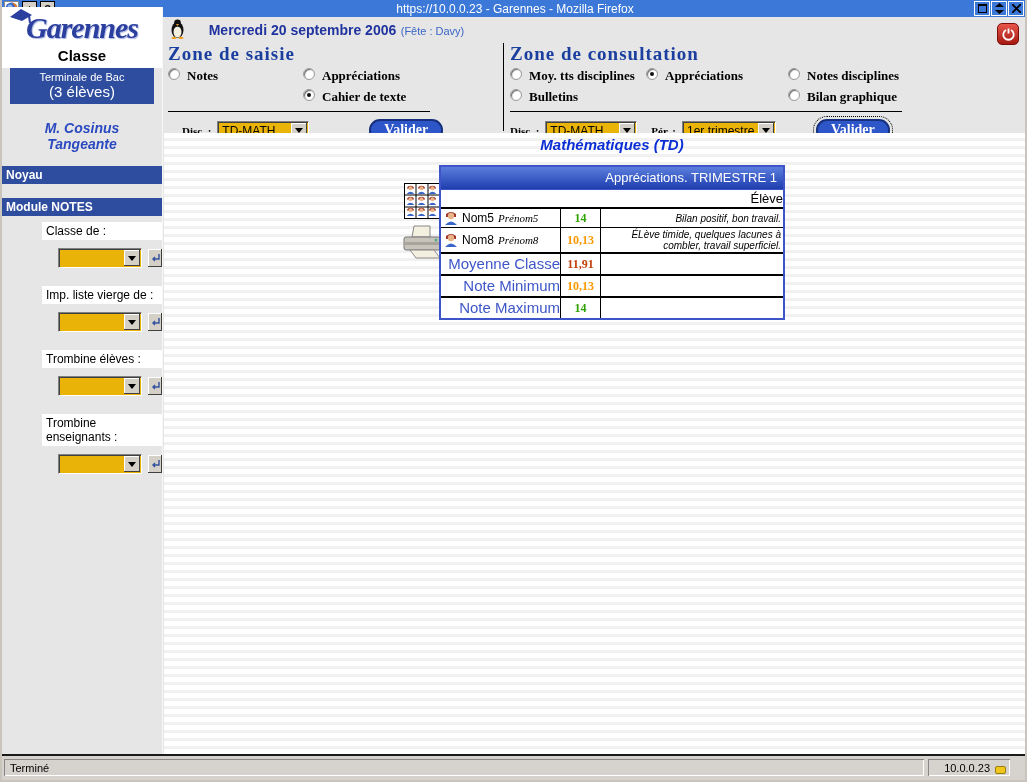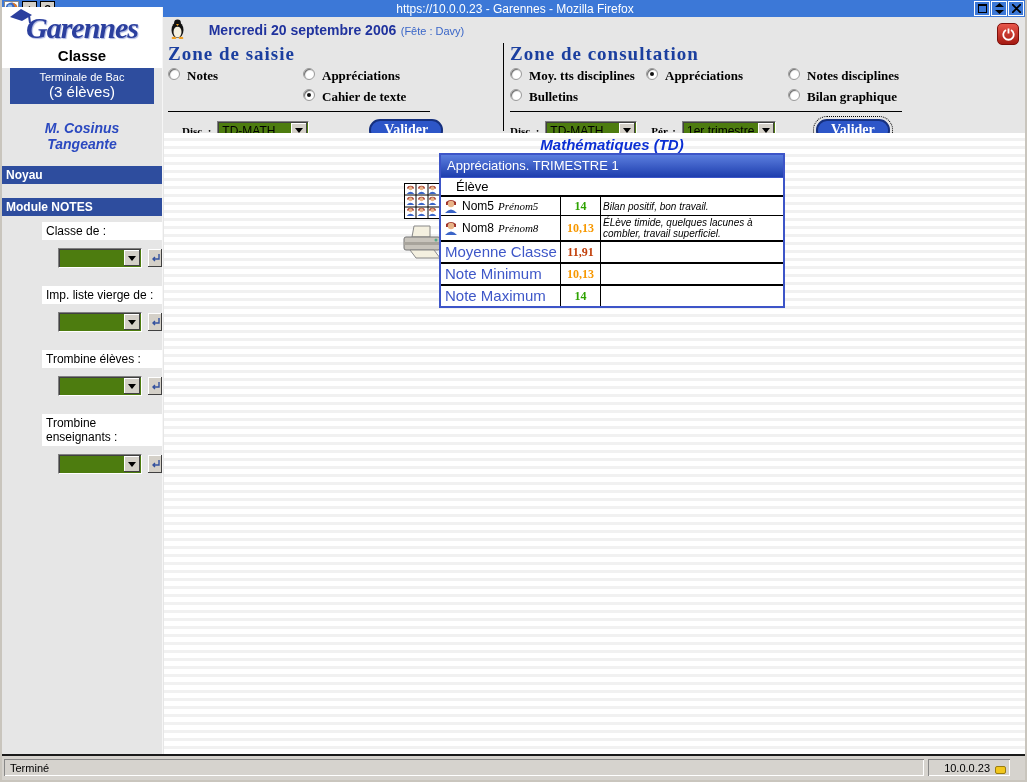--- a/index.html
+++ b/index.html
@@ -35,21 +35,21 @@
   .side-bar-title { background:#2e4d9e; color:#fff; font:bold 12px "Liberation Sans",sans-serif;
                     padding:2px 0 2px 4px; margin-top:14px; }
   .side-group { margin-top:6px;padding-left:40px; }
   .side-group-label { background:#fff; font-size:12px; color:#000; padding:2px 0 2px 4px; }
   .side-group-row { display:flex; align-items:center; margin:8px 0 18px 16px; }
   .ret-btn { width:18px; height:18px; margin-left:6px; background:#d4d0c8;
              box-shadow:inset -1px -1px 0 #404040, inset 1px 1px 0 #fff; 
              display:flex; align-items:center; justify-content:center; }
 
   
-  .sel { display:flex; align-items:stretch; background:#4d7c0f; width:104px; height:20px;
+  .sel { display:flex; align-items:stretch; background:#eab308; width:104px; height:20px;
          border:1px solid; border-color:#808080 #fff #fff #808080;
          box-shadow:inset 1px 1px 0 #404040; }
   .sel .txt { flex:1; font-size:12px; padding:2px 0 0 4px; white-space:nowrap; overflow:hidden; }
   .sel .btn { width:16px; margin:1px; background:#d4d0c8;
               box-shadow:inset -1px -1px 0 #404040, inset 1px 1px 0 #fff;
               display:flex; align-items:center; justify-content:center; }
   .arr { width:0; height:0; border-left:4px solid transparent; border-right:4px solid transparent;
          border-top:5px solid #000; }
 
   
@@ -84,22 +84,22 @@
   .valider.focus { outline:1px dotted #000; outline-offset:2px; }
 
   
   .contentband { position:absolute; left:0; right:0; top:116px; bottom:0;
                  background:repeating-linear-gradient(180deg,#ffffff 0 5px,#f1f1f1 5px 8px); }
   .main-title { position:absolute; left:275px; width:346px; top:3px; text-align:center;
                 font:bold italic 15px "Liberation Sans",sans-serif; color:#0b2fd4; }
   .print-icons { position:absolute; left:236px; top:50px; display:flex; flex-direction:column;
                  gap:2px; align-items:center; }
 
-  .appr-table { position:absolute; left:275px; top:20px; width:346px;
-                border:2px solid #3d55c8; background:#fff; }
+  .appr-table { position:absolute; left:275px; top:32px; width:346px;
+                border:2px solid #3d55c8; background:#fff;text-align:right; }
   .tbl-caption { background:linear-gradient(#5b7ede,#1e3eae); color:#fff; font-size:13px;
                  padding:3px 6px 4px; border-bottom:1px solid #3d55c8; }
   .tbl-colhead { background:#fff; font-size:13px; padding:1px 0 1px 15px;
                  border-bottom:2px solid #000; }
   .trow { display:grid; grid-template-columns:120px 40px 1fr; border-bottom:1px solid #000; }
   .trow.thick { border-bottom:2px solid #000; }
   .trow:last-child { border-bottom:none; }
   .c-name { display:flex; align-items:center; gap:4px; padding:2px 2px 2px 3px;
             border-right:1px solid #000; }
   .s-name { font-size:12px; color:#000; white-space:nowrap; }

